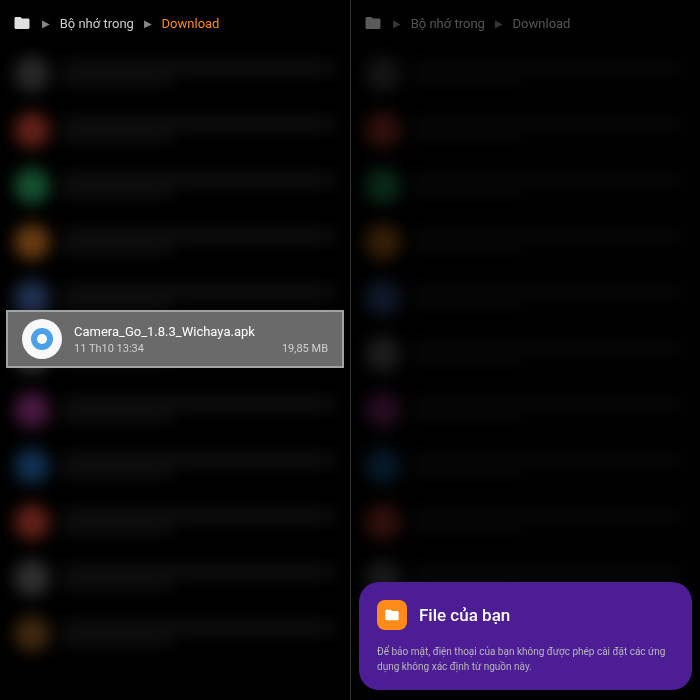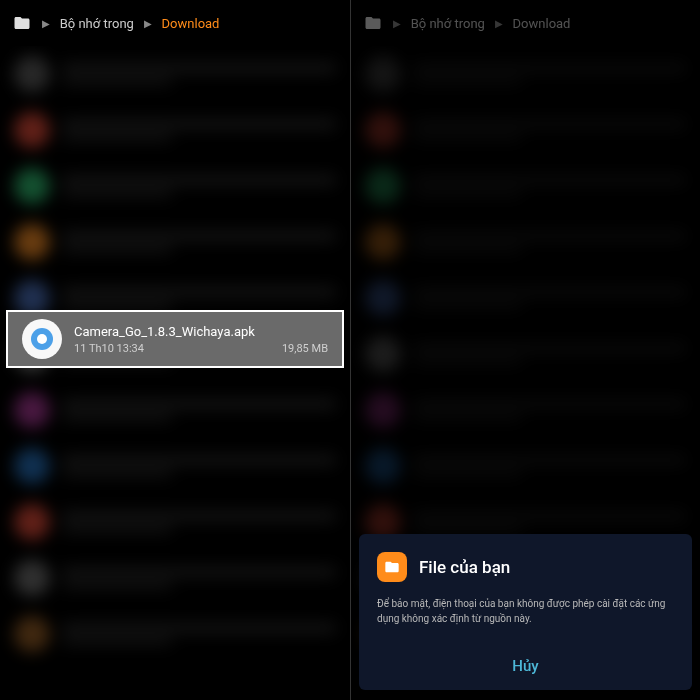--- a/index.html
+++ b/index.html
@@ -64,21 +64,21 @@
     height: 10px; background: #2a2a2a; border-radius: 3px;
   }
   .blur-line.short { width: 40%; margin-top: 5px; height: 7px; }
 
   .file-row {
     position: absolute;
     left: 6px; right: 6px;
     top: 310px;
     height: 58px;
     background: #6a6a6a;
-    border: 2px solid #ffffff;
+    border: 2px solid #a3a3a3;
     display: flex;
     align-items: center;
     padding: 0 14px;
     gap: 12px;
     z-index: 3;
   }
   .apk-icon {
     width: 40px; height: 40px;
     background: #f8f8f8;
     border-radius: 20px;
@@ -102,22 +102,22 @@
   .file-name { color: #fff; font-size: 13px; }
   .file-sub {
     display: flex; justify-content: space-between;
     color: #d0d0d0; font-size: 11px; margin-top: 3px;
   }
 
   .dialog {
     position: absolute;
     left: 8px; right: 8px;
     bottom: 10px;
-    background: #0f172a;
-    border-radius: 6px;
+    background: #4c1d95;
+    border-radius: 20px;
     padding: 18px 18px 0 18px;
     z-index: 5;
   }
   .dialog-head {
     display: flex;
     align-items: center;
     gap: 12px;
     margin-bottom: 14px;
   }
   .dialog-icon {
@@ -362,16 +362,15 @@
     <div class="dialog-head">
       <div class="dialog-icon">
         <svg viewBox="0 0 24 24" width="16" height="16">
             <path d="M10 4H4c-1.1 0-2 .9-2 2v12c0 1.1.9 2 2 2h16c1.1 0 2-.9 2-2V8c0-1.1-.9-2-2-2h-8l-2-2z"></path>
           </svg>
       </div>
       <div class="dialog-title">File của bạn</div>
     </div>
     <div class="dialog-body">Để bảo mật, điện thoại của bạn không được phép cài đặt các ứng dụng không xác định từ nguồn này.</div>
     <div class="dialog-actions">
-      <div class="dialog-btn">Hủy</div>
     </div>
   </div>
 </div>
 
 </body></html>

